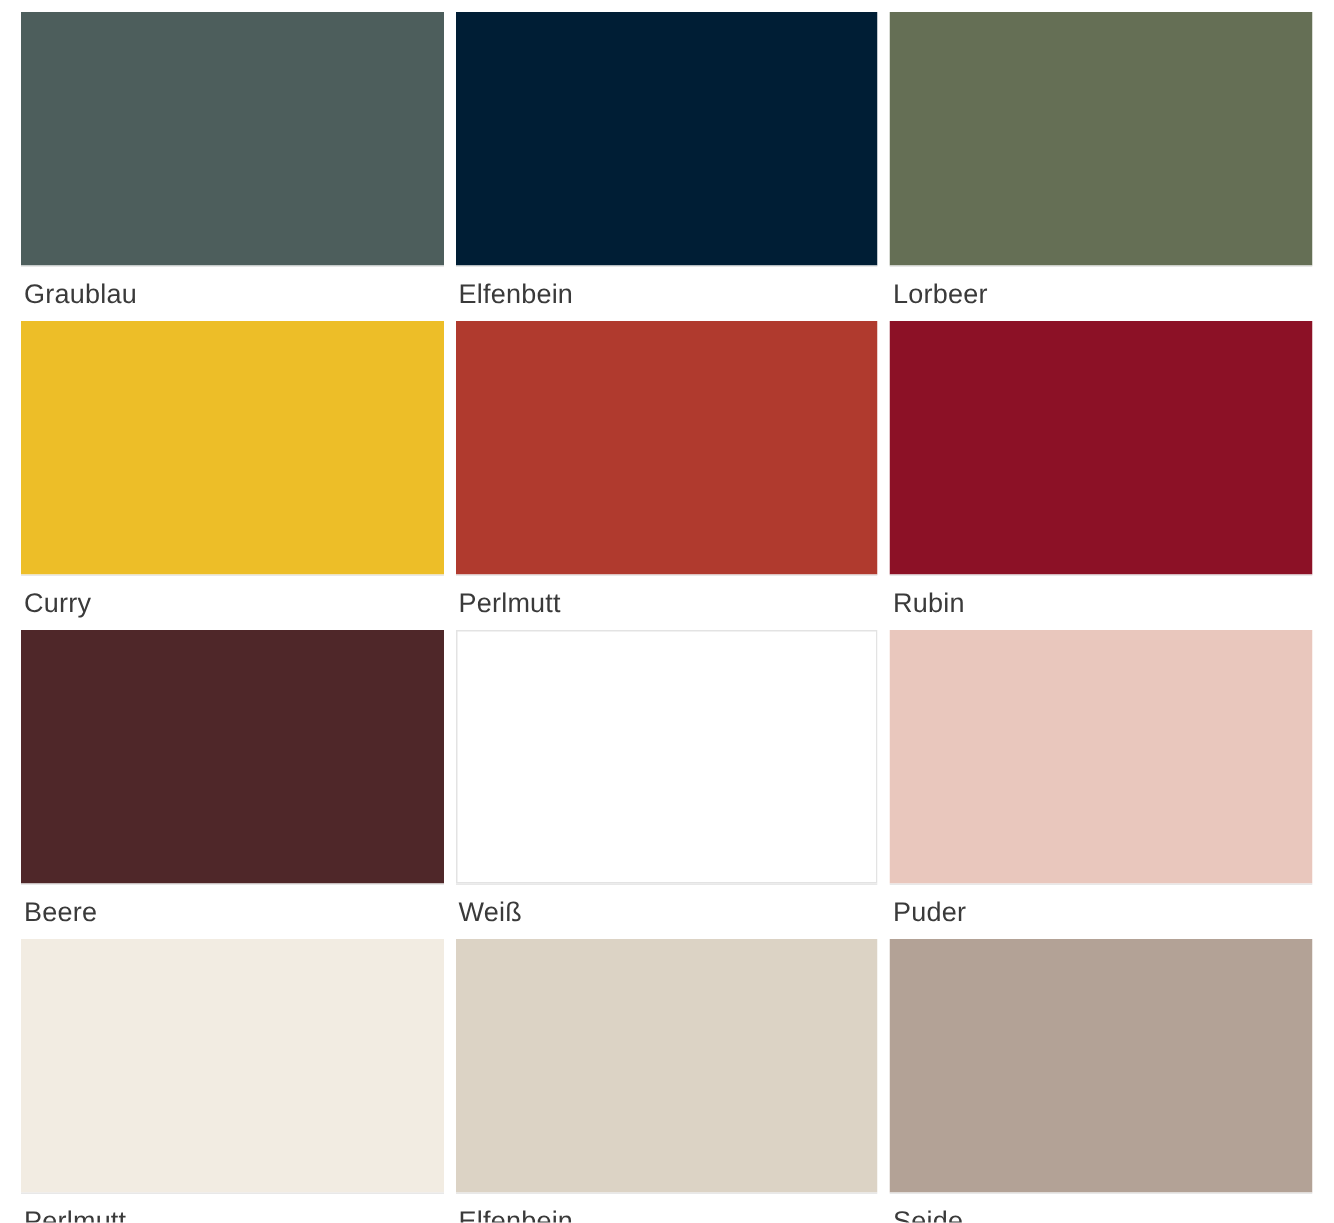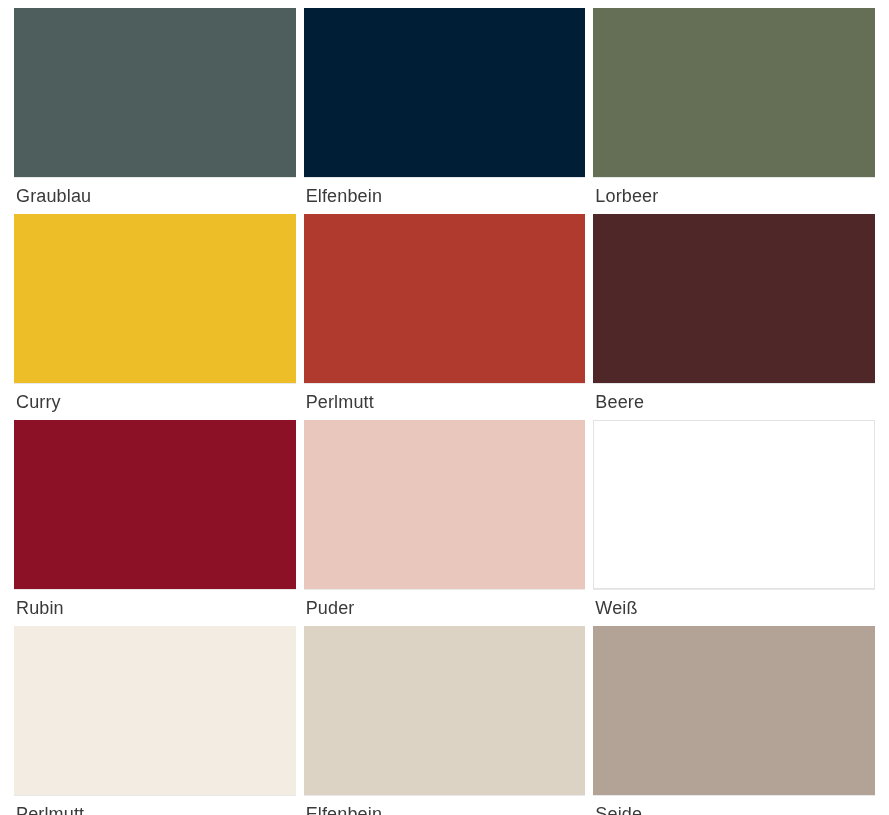--- a/index.html
+++ b/index.html
@@ -84,38 +84,38 @@
       <div class="swatch-chip" style="background: rgb(237, 190, 40);"></div>
       <div class="swatch-divider"></div>
       <div class="swatch-label">Curry</div>
     </div>
     <div class="swatch-cell">
       <div class="swatch-chip" style="background: rgb(176, 58, 46);"></div>
       <div class="swatch-divider"></div>
       <div class="swatch-label">Perlmutt</div>
     </div>
     <div class="swatch-cell">
+      <div class="swatch-chip" style="background: rgb(140, 17, 38);"></div>
+      <div class="swatch-divider"></div>
+      <div class="swatch-label">Rubin</div>
+    </div>
+    <div class="swatch-cell">
       <div class="swatch-chip" style="background: rgb(79, 39, 41);"></div>
       <div class="swatch-divider"></div>
       <div class="swatch-label">Beere</div>
     </div>
     <div class="swatch-cell">
-      <div class="swatch-chip" style="background: rgb(140, 17, 38);"></div>
+      <div class="swatch-chip is-light" style="background: rgb(255, 255, 255);"></div>
       <div class="swatch-divider"></div>
-      <div class="swatch-label">Rubin</div>
+      <div class="swatch-label">Weiß</div>
     </div>
     <div class="swatch-cell">
       <div class="swatch-chip" style="background: rgb(233, 199, 189);"></div>
       <div class="swatch-divider"></div>
       <div class="swatch-label">Puder</div>
-    </div>
-    <div class="swatch-cell">
-      <div class="swatch-chip is-light" style="background: rgb(255, 255, 255);"></div>
-      <div class="swatch-divider"></div>
-      <div class="swatch-label">Weiß</div>
     </div>
     <div class="swatch-cell">
       <div class="swatch-chip" style="background: rgb(242, 236, 226);"></div>
       <div class="swatch-divider"></div>
       <div class="swatch-label">Perlmutt</div>
     </div>
     <div class="swatch-cell">
       <div class="swatch-chip" style="background: rgb(220, 211, 197);"></div>
       <div class="swatch-divider"></div>
       <div class="swatch-label">Elfenbein</div>

